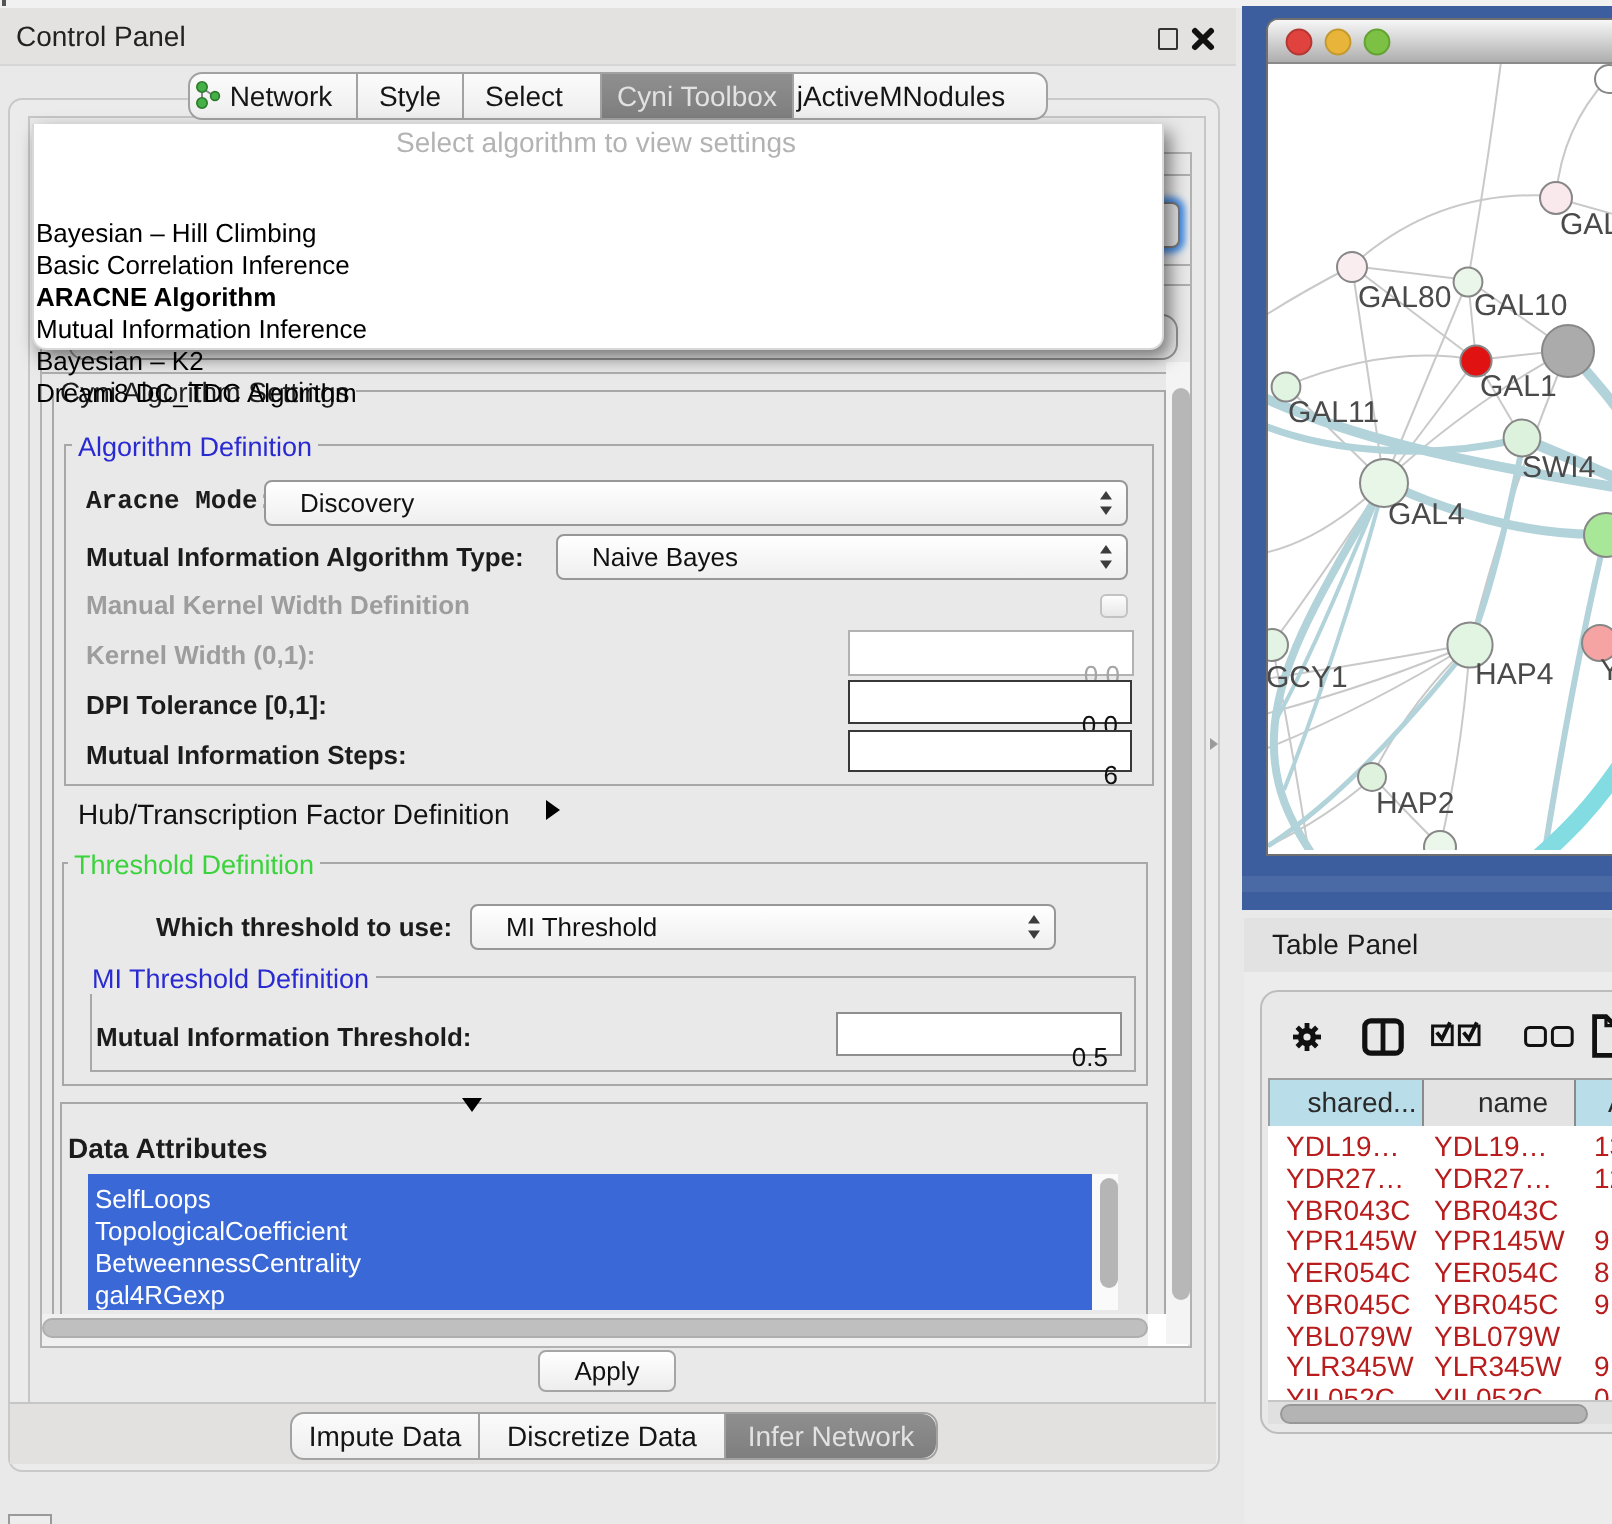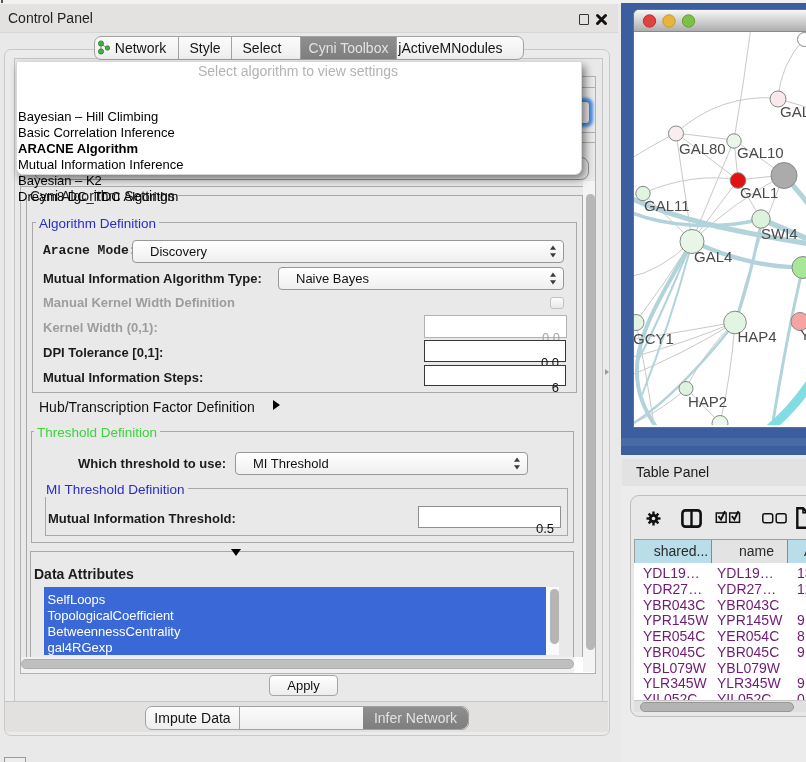--- a/index.html
+++ b/index.html
@@ -10,21 +10,21 @@
 .combo{border:1px solid #979797;border-radius:4px;background:linear-gradient(#ffffff,#efefef);font-size:13px;color:#111;}
 .combo .ct{position:absolute;left:17px;top:3px;}
 .carr{position:absolute;right:6px;top:4px;}
 .tf{border:1px solid #444;background:#fff;font-size:13px;color:#111;text-align:right;}
 .tf span{position:absolute;right:6px;top:14px;}
 .grp{border:1px solid #a8a8a8;}
 .gtitle{position:absolute;font-size:13.5px;background:#e9e9e9;padding:0 3px;white-space:nowrap;}
 .tabseg{position:absolute;top:0;bottom:0;border-right:1px solid #a2a2a2;text-align:center;font-size:14px;color:#151515;}
 .tabseg span{position:relative;top:3px;}
 .seldark{background:linear-gradient(#8f8f8f,#7e7e7e);color:#e2e2e2;}
-.trow{position:absolute;height:16px;font-size:14px;color:#701a75;white-space:nowrap;}
+.trow{position:absolute;height:16px;font-size:14px;color:#b91c1c;white-space:nowrap;}
 </style>
 </head>
 <body>
 <div id="root">
 
 <div class="abs" style="left:0;top:0;width:806px;height:4px;background:#f1f1f1;"></div>
 <div class="abs" style="left:1px;top:0;width:2px;height:3px;background:#555;"></div>
 <div class="abs" style="left:0;top:4px;width:618px;height:28px;background:#e3e2e1;border-bottom:1px solid #d6d6d6;"></div>
 <div class="abs" style="left:8px;top:10px;font-size:14px;color:#222;">Control Panel</div>
 
@@ -143,20 +143,21 @@
 <svg class="abs" style="left:97px;top:40px;" width="14" height="15" viewBox="0 0 14 15">
       <line x1="4" y1="4" x2="10" y2="8" stroke="#888" stroke-width="1"></line>
       <line x1="4" y1="4" x2="4" y2="11" stroke="#888" stroke-width="1"></line>
       <circle cx="4" cy="3.5" r="2.6" fill="#45b045" stroke="#2c7a2c" stroke-width="0.8"></circle>
       <circle cx="4" cy="11.5" r="2.6" fill="#45b045" stroke="#2c7a2c" stroke-width="0.8"></circle>
       <circle cx="10.5" cy="8" r="2.2" fill="#45b045" stroke="#2c7a2c" stroke-width="0.8"></circle>
     </svg>
 
 <div class="abs" style="left:145px;top:706px;width:322px;height:22px;background:linear-gradient(#fbfbfb,#eeeeee);border:1px solid #a2a2a2;border-radius:7px;">
   <div class="tabseg" style="left:0;width:93px;border-radius:7px 0 0 7px;"><span>Impute Data</span></div>
+  <div class="tabseg" style="left:94px;width:122px;"><span>Discretize Data</span></div>
   <div class="tabseg seldark" style="left:217px;width:105px;border-right:none;border-radius:0 7px 7px 0;"><span>Infer Network</span></div>
 </div>
 
 <div class="abs" style="left:16px;top:62px;width:564px;height:112px;background:#ffffff;border-radius:0 0 7px 7px;box-shadow:3px 4px 9px rgba(0,0,0,0.5);border:1px solid #d8d8d8;border-top:none;"></div>
 <div class="abs" style="left:16px;top:62px;width:564px;font-size:14px;color:#b3b3b3;text-align:center;"><span style="position:relative;top:1px;">Select algorithm to view settings</span></div>
 <div class="abs" style="left:18px;top:73px;width:560px;font-size:13px;color:#000;line-height:16.1px;margin-top:36px;">
 Bayesian – Hill Climbing<br>
 Basic Correlation Inference<br>
 <b>ARACNE Algorithm</b><br>
 Mutual Information Inference<br>

